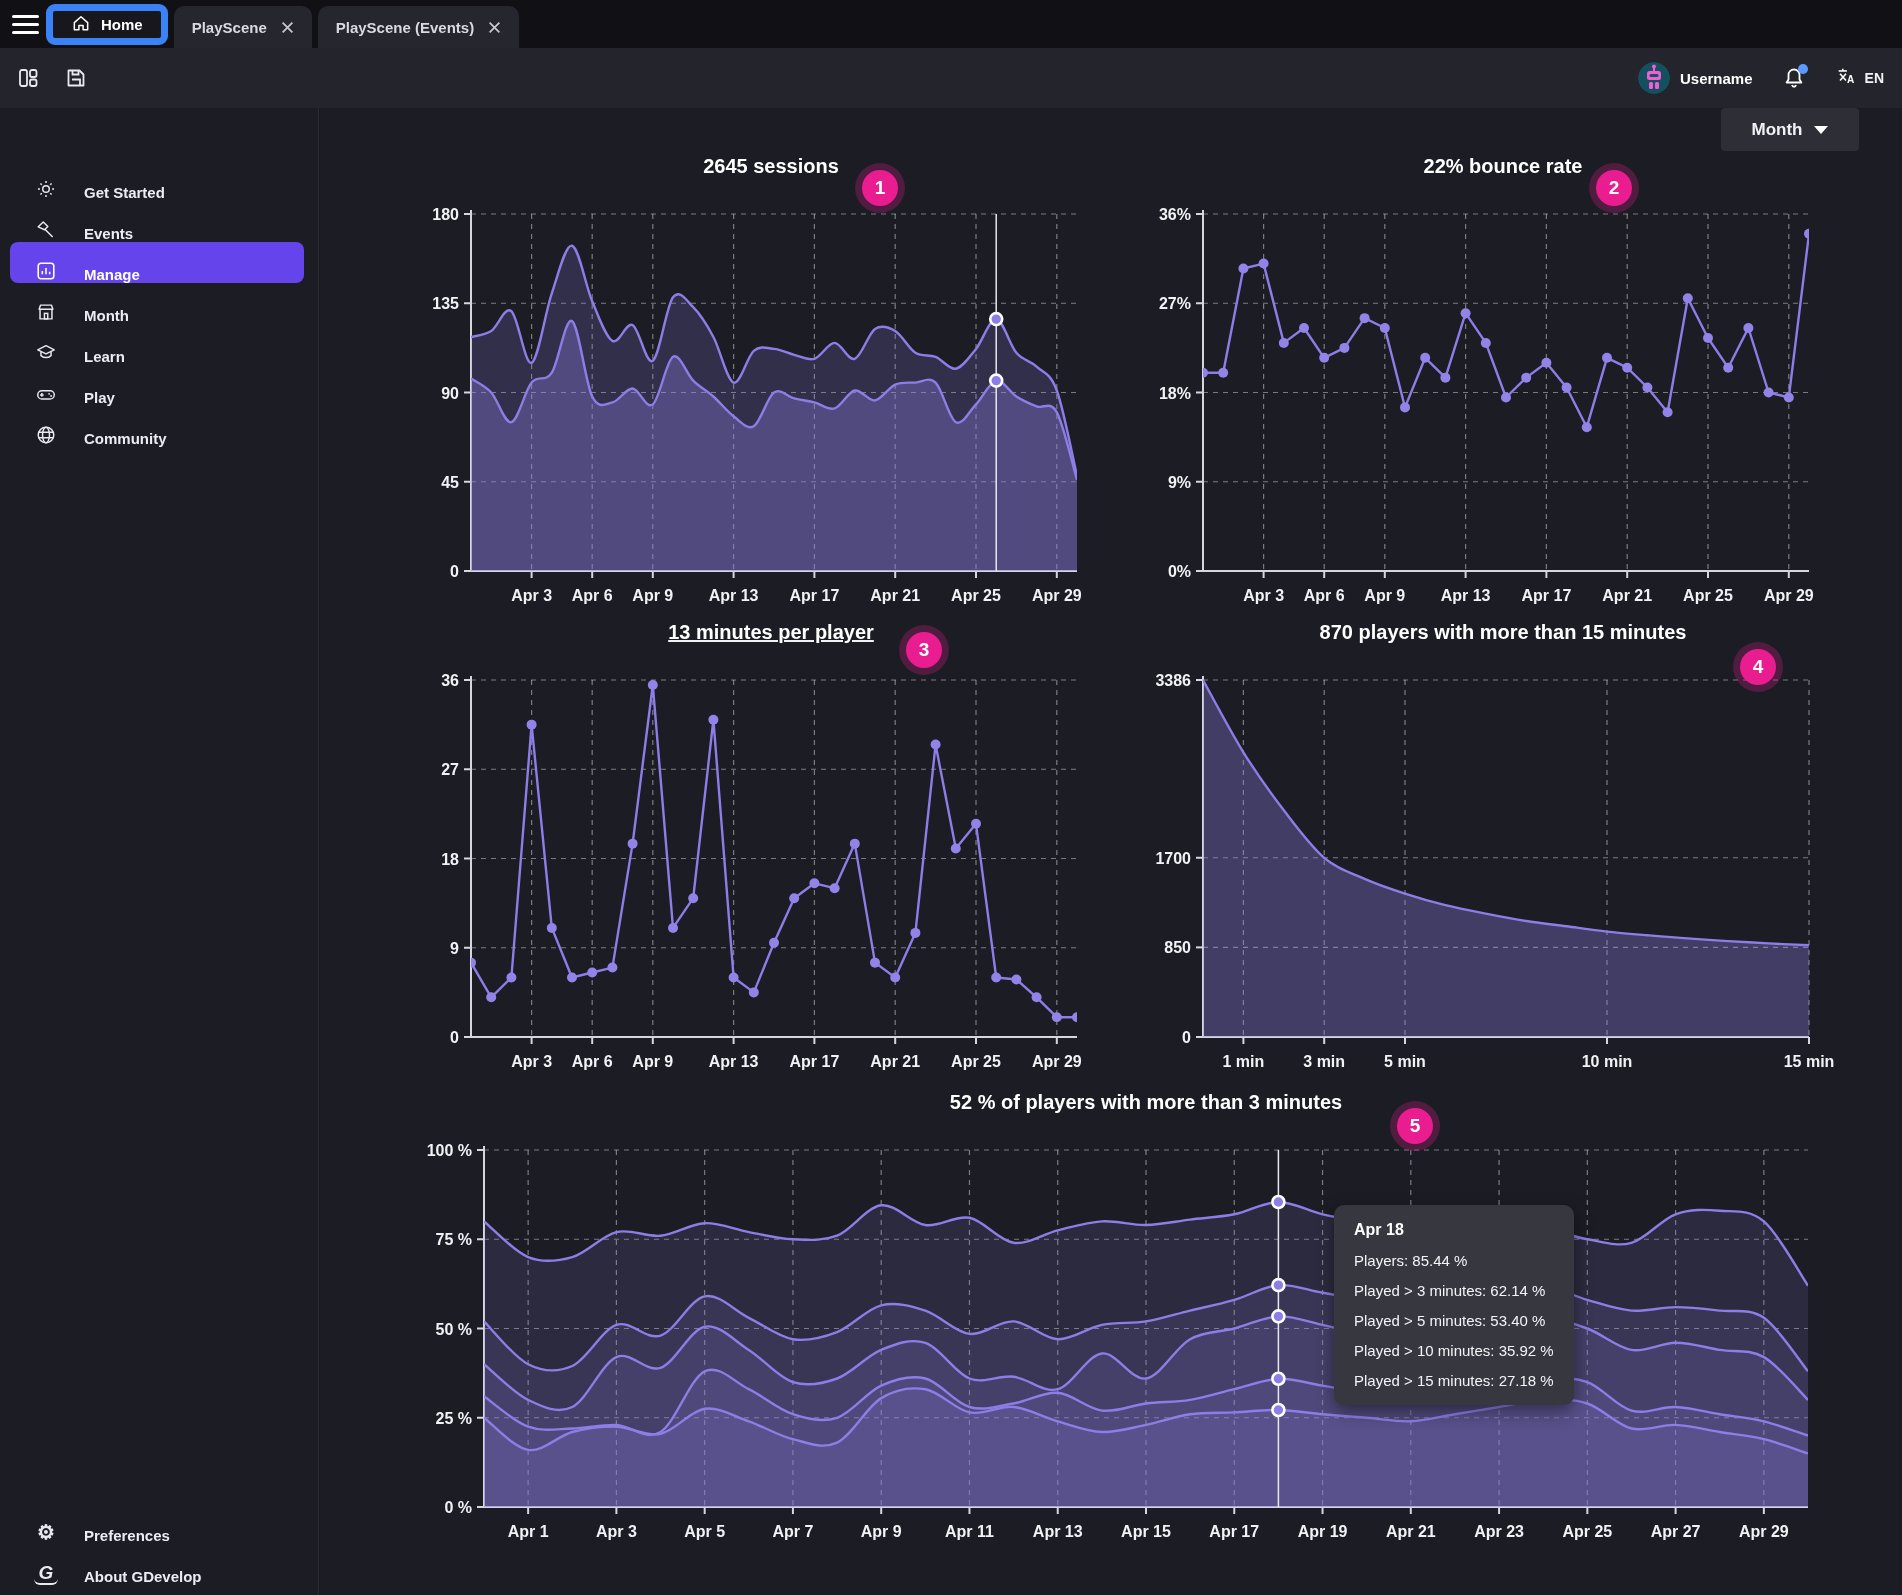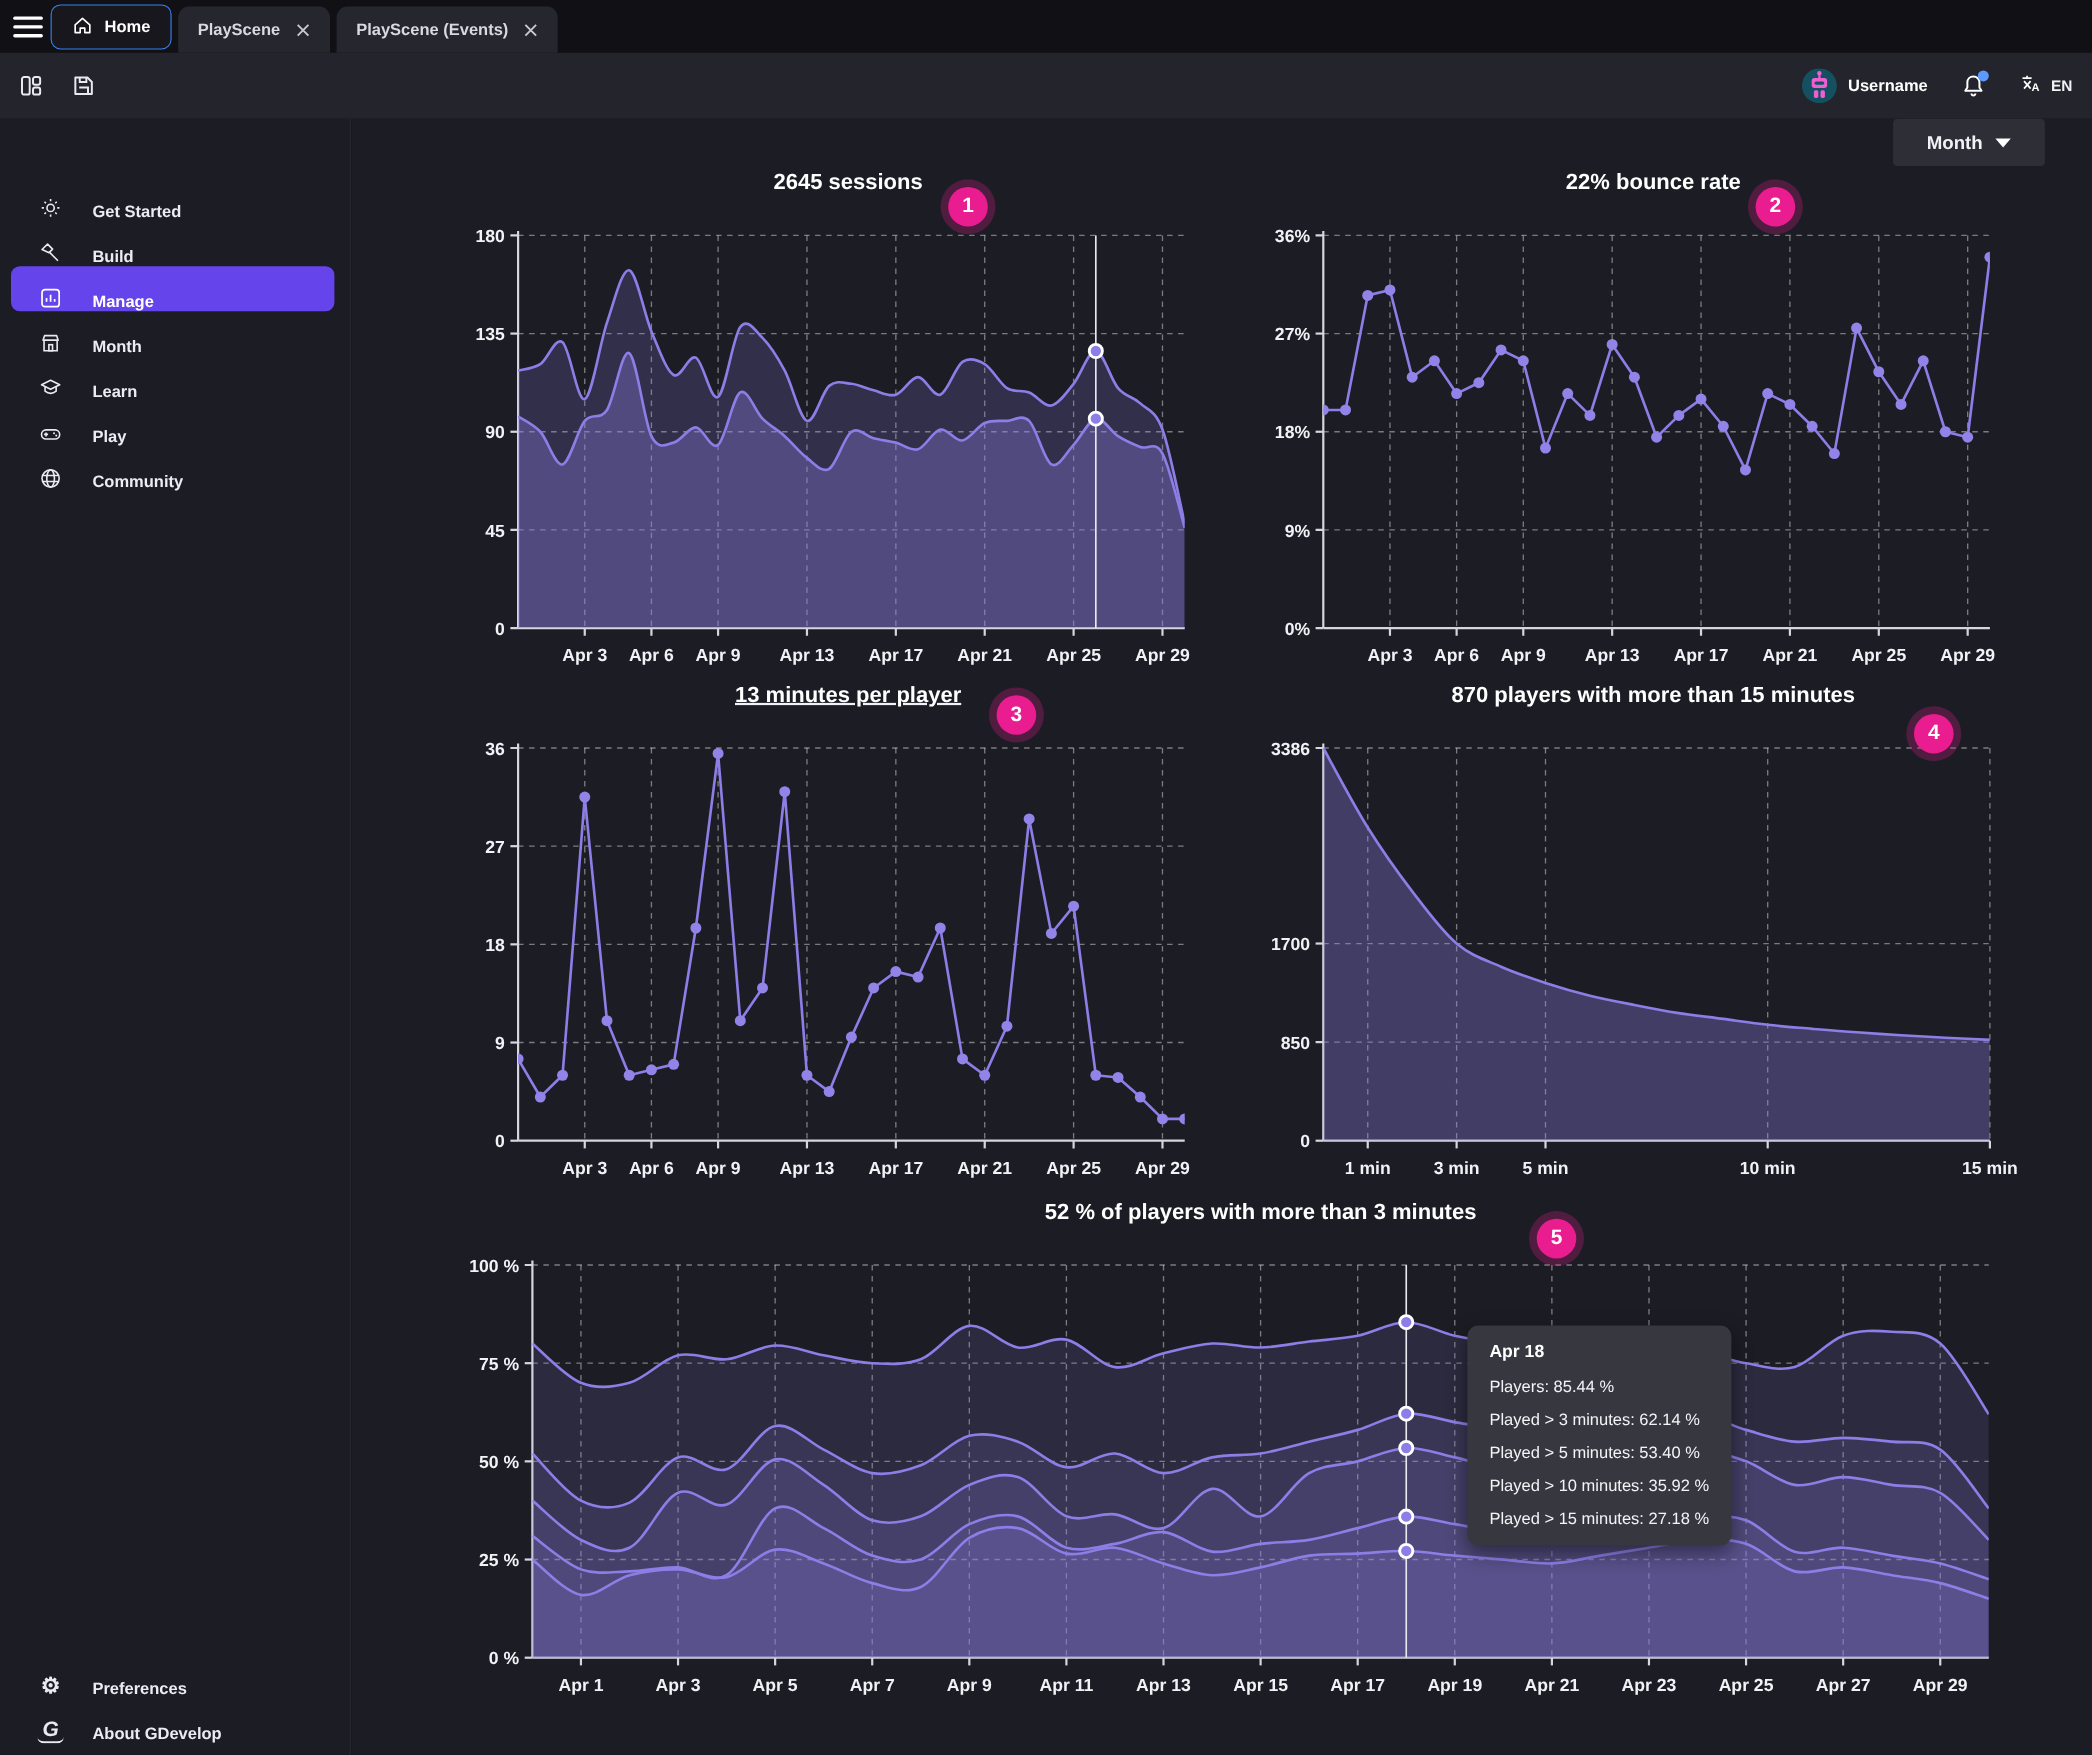--- a/index.html
+++ b/index.html
@@ -8,21 +8,21 @@
 
   
   .tabbar { position:absolute; left:0; top:0; width:100%; height:48px; background:#101015;
     display:flex; align-items:flex-end; }
   .hamburger { width:46px; height:44px; display:flex; flex-direction:column; justify-content:center;
     gap:5px; padding-left:12px; cursor:pointer; margin-bottom:2px; }
   .hamburger div { width:27px; height:3px; background:#fff; border-radius:2px; }
   .tab { height:42px; display:flex; align-items:center; gap:10px; padding:0 18px;
     border-radius:10px 10px 0 0; background:#26262e; color:#d9d9e0; font-size:15px; font-weight:700;
     margin-right:6px; cursor:pointer; }
-  .tab.active { background:#17171d; border:1px solid #3b82f6; border-radius:9px; height:41px;
+  .tab.active { background:#17171d; border:7px solid #3b82f6; border-radius:9px; height:41px;
     margin-bottom:3px; color:#fff; }
   .tab .close { display:flex; align-items:center; margin-left:4px; }
 
   
   .toolbar { position:absolute; left:0; top:48px; width:100%; height:60px; background:#24242c;
     display:flex; align-items:center; }
   .tool-icon { width:40px; height:40px; display:flex; align-items:center; justify-content:center;
     margin-left:8px; cursor:pointer; }
   .toolbar-right { position:absolute; right:18px; top:0; height:60px; display:flex; align-items:center; gap:26px; }
   .userchip { display:flex; align-items:center; gap:10px; cursor:pointer; }
@@ -160,21 +160,21 @@
     </span>
     <span>Get Started</span>
   </div>
   <div class="side-item">
     <span class="sicon">
       <svg width="22" height="22" viewBox="0 0 24 24" fill="none" stroke="#e9e9ef" stroke-width="1.6">
         <path d="M3.5 8.5 9 3.2l5 5-3.6 3.5z" stroke-linejoin="round"></path>
           <path d="M10.8 11.2 19.3 19.7"></path>
       </svg>
     </span>
-    <span>Build</span>
+    <span>Events</span>
   </div>
   <div class="side-item selected">
     <span class="sicon">
       <svg width="22" height="22" viewBox="0 0 24 24" fill="none" stroke="#ffffff" stroke-width="1.7">
         <rect x="3.5" y="3.5" width="17" height="17" rx="3"></rect>
         <path d="M8 15.5v-3.6M12 15.5V8.8M16 15.5v-2.6"></path>
       </svg>
     </span>
     <span>Manage</span>
   </div>

